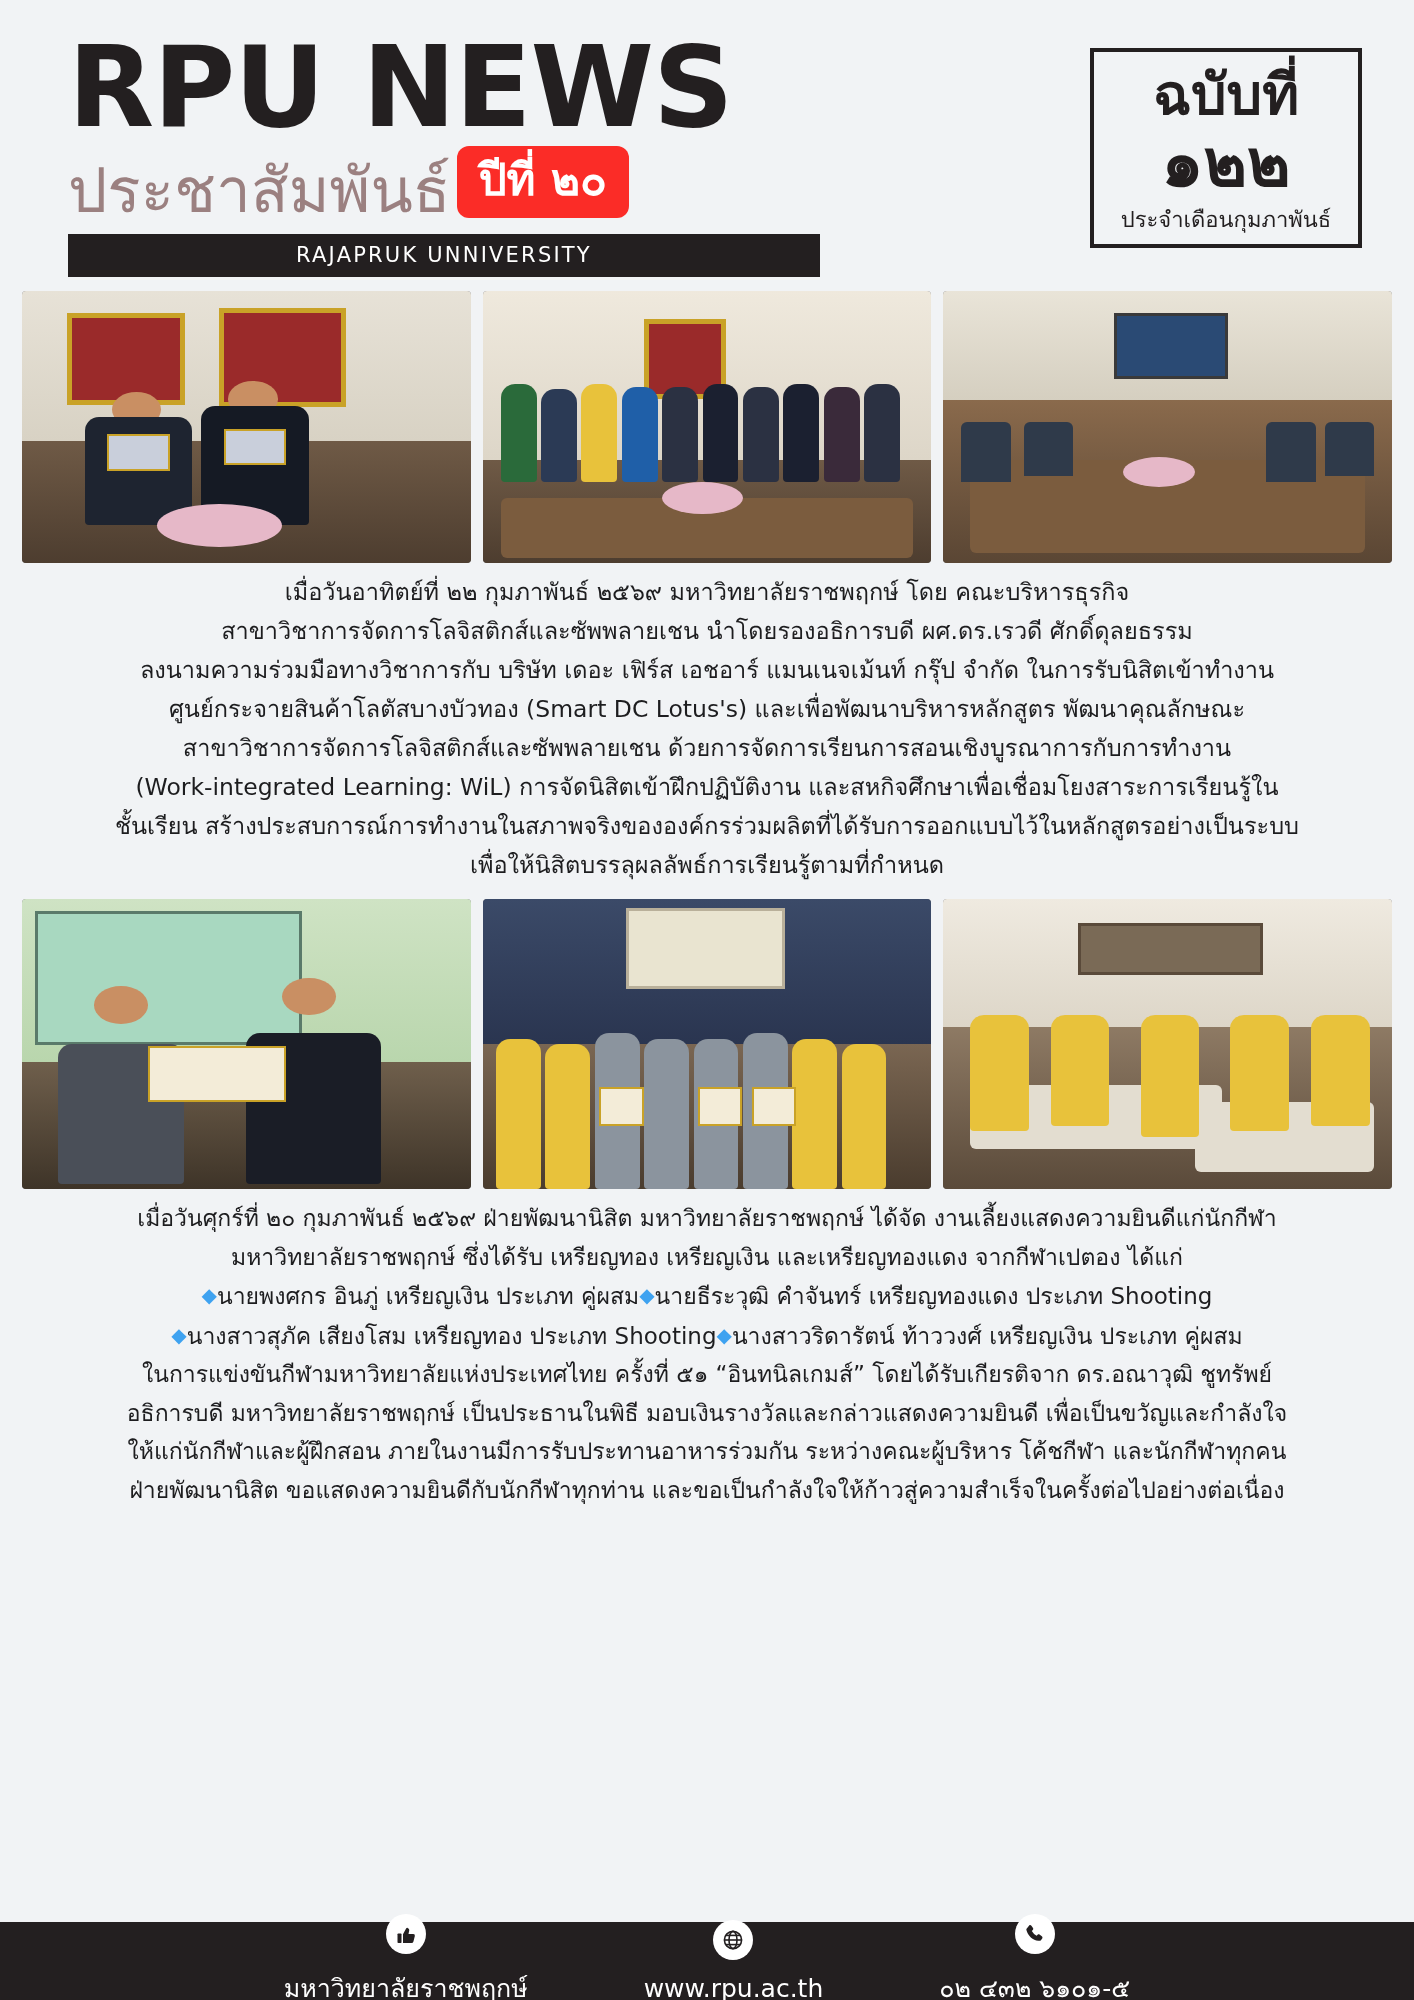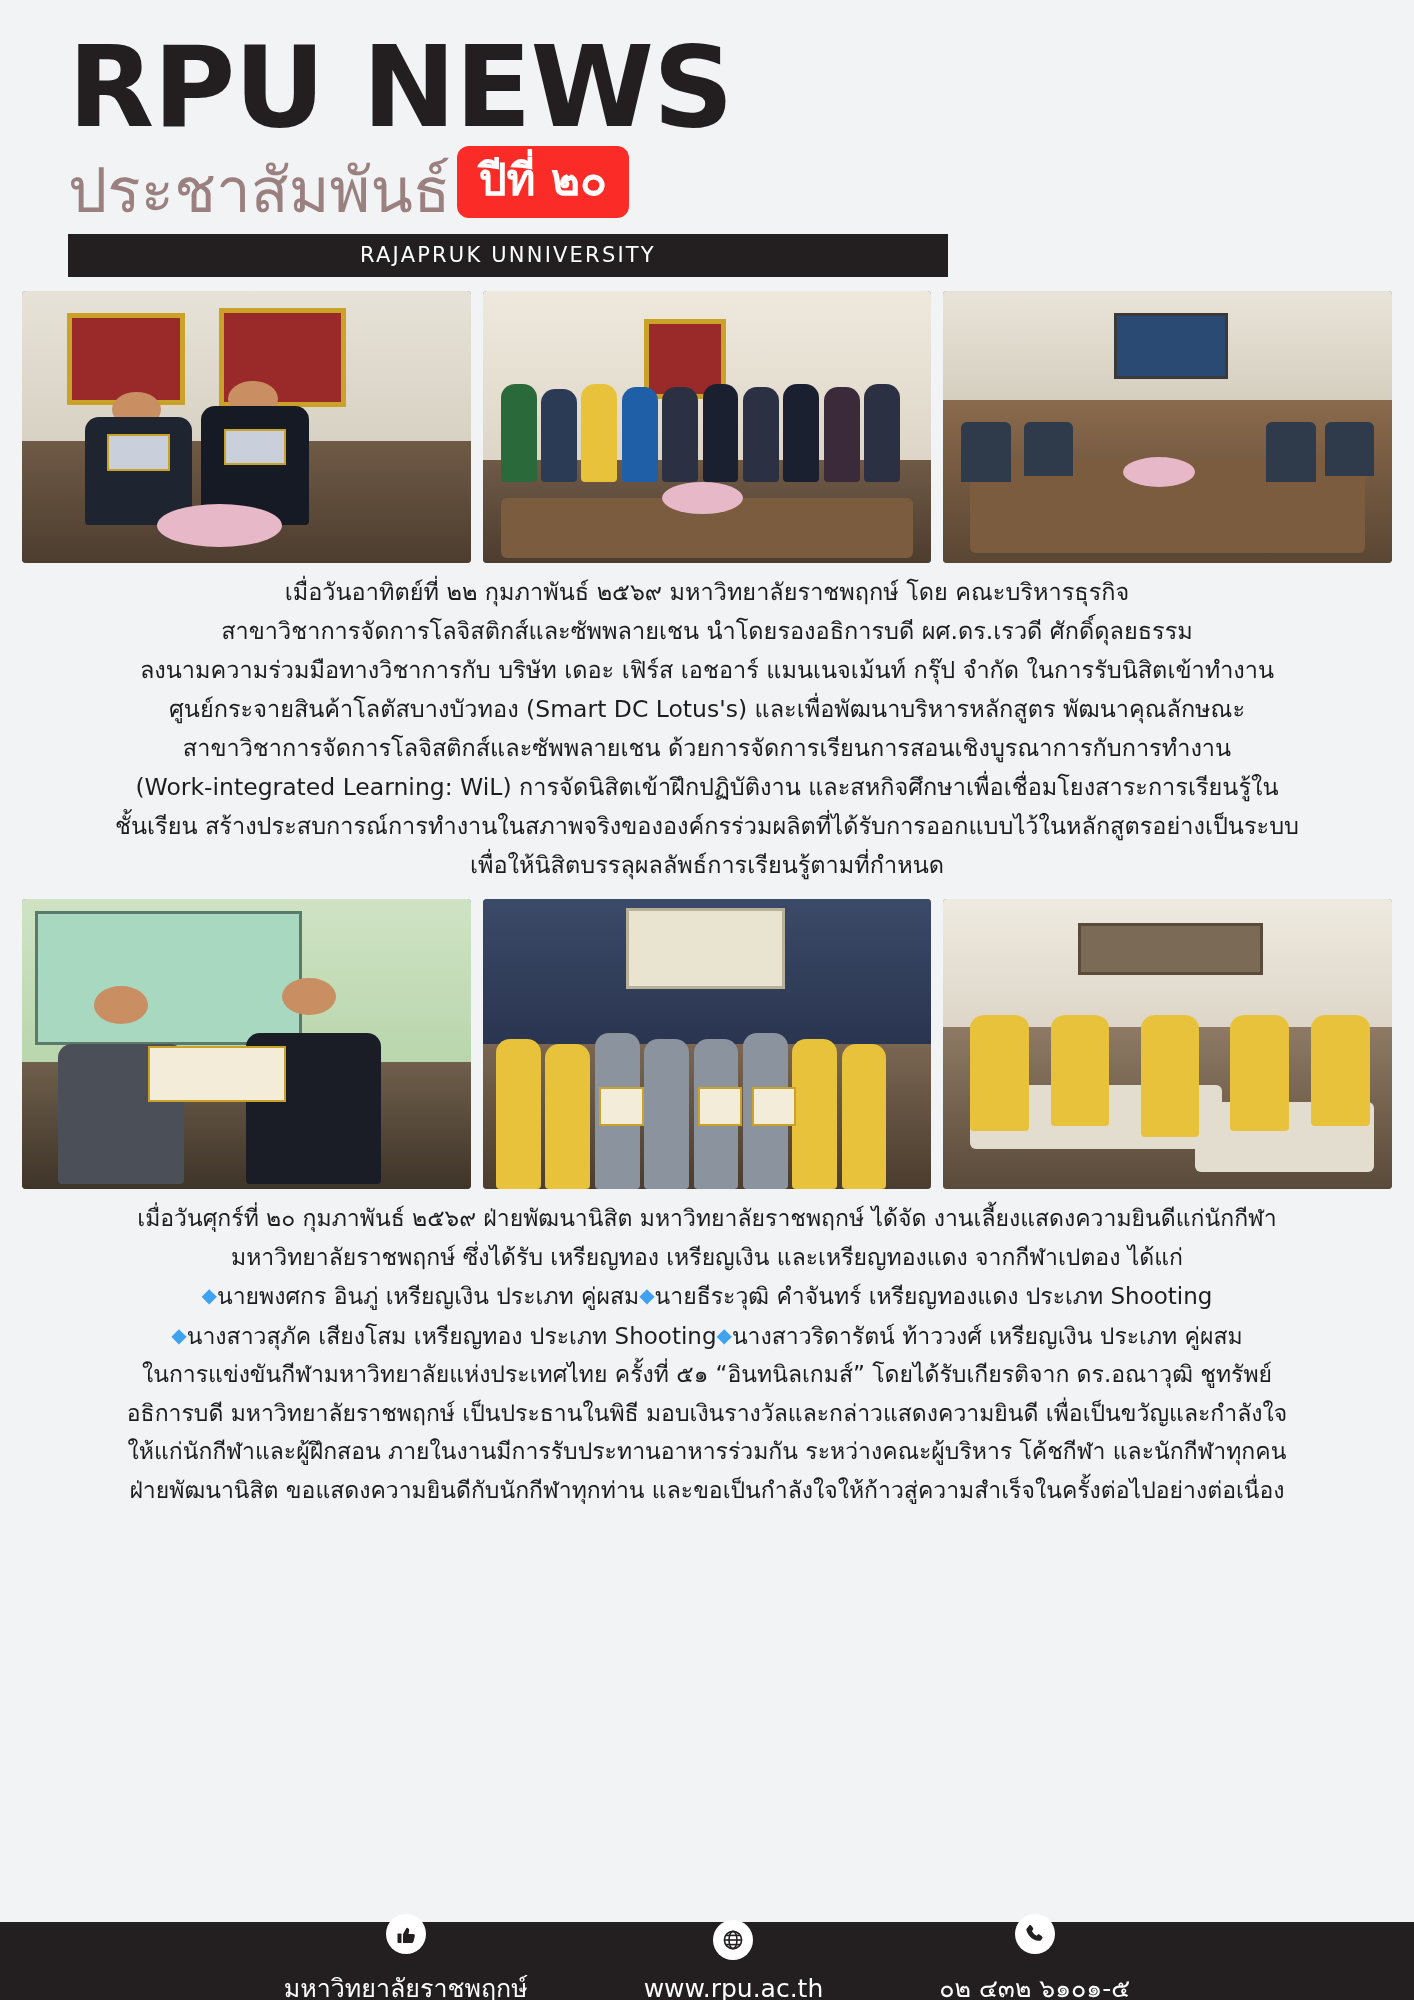--- a/index.html
+++ b/index.html
@@ -55,21 +55,21 @@
     white-space:nowrap;
   }
   .uni-bar{
     margin-top:12px;
     background:#231f20;
     color:#ffffff;
     text-align:center;
     font-size:21px;
     letter-spacing:2.2px;
     padding:9px 0 10px 0;
-    width:880px;
+    width:752px;
   }
 
   .issue-box{
     flex:0 0 auto;
     width:272px;
     border:4px solid #231f20;
     margin-top:14px;
     margin-right:6px;
     text-align:center;
     padding:14px 6px 12px 6px;
@@ -154,20 +154,25 @@
 
     <div class="masthead">
       <div class="brand-title">RPU NEWS</div>
       <div class="sub-row">
         <div class="brand-sub">ประชาสัมพันธ์</div>
         <div class="year-badge">ปีที่ ๒๐</div>
       </div>
       <div class="uni-bar">RAJAPRUK UNNIVERSITY</div>
     </div>
 
+    <div class="issue-box">
+      <div class="issue-label">ฉบับที่</div>
+      <div class="issue-number">๑๒๒</div>
+      <div class="issue-month">ประจำเดือนกุมภาพันธ์</div>
+    </div>
   </div>
 
   <div class="photo-row row1">
 
     <div class="photo">
       <div class="rm wall"></div>
         <div class="rm floorw"></div>
       <div class="frame" style="left:10%;top:8%;width:24%;height:30%;"></div>
       <div class="frame" style="left:44%;top:6%;width:26%;height:33%;"></div>
       <div class="head" style="left:20%;top:37%;width:11%;height:13%;"></div>

